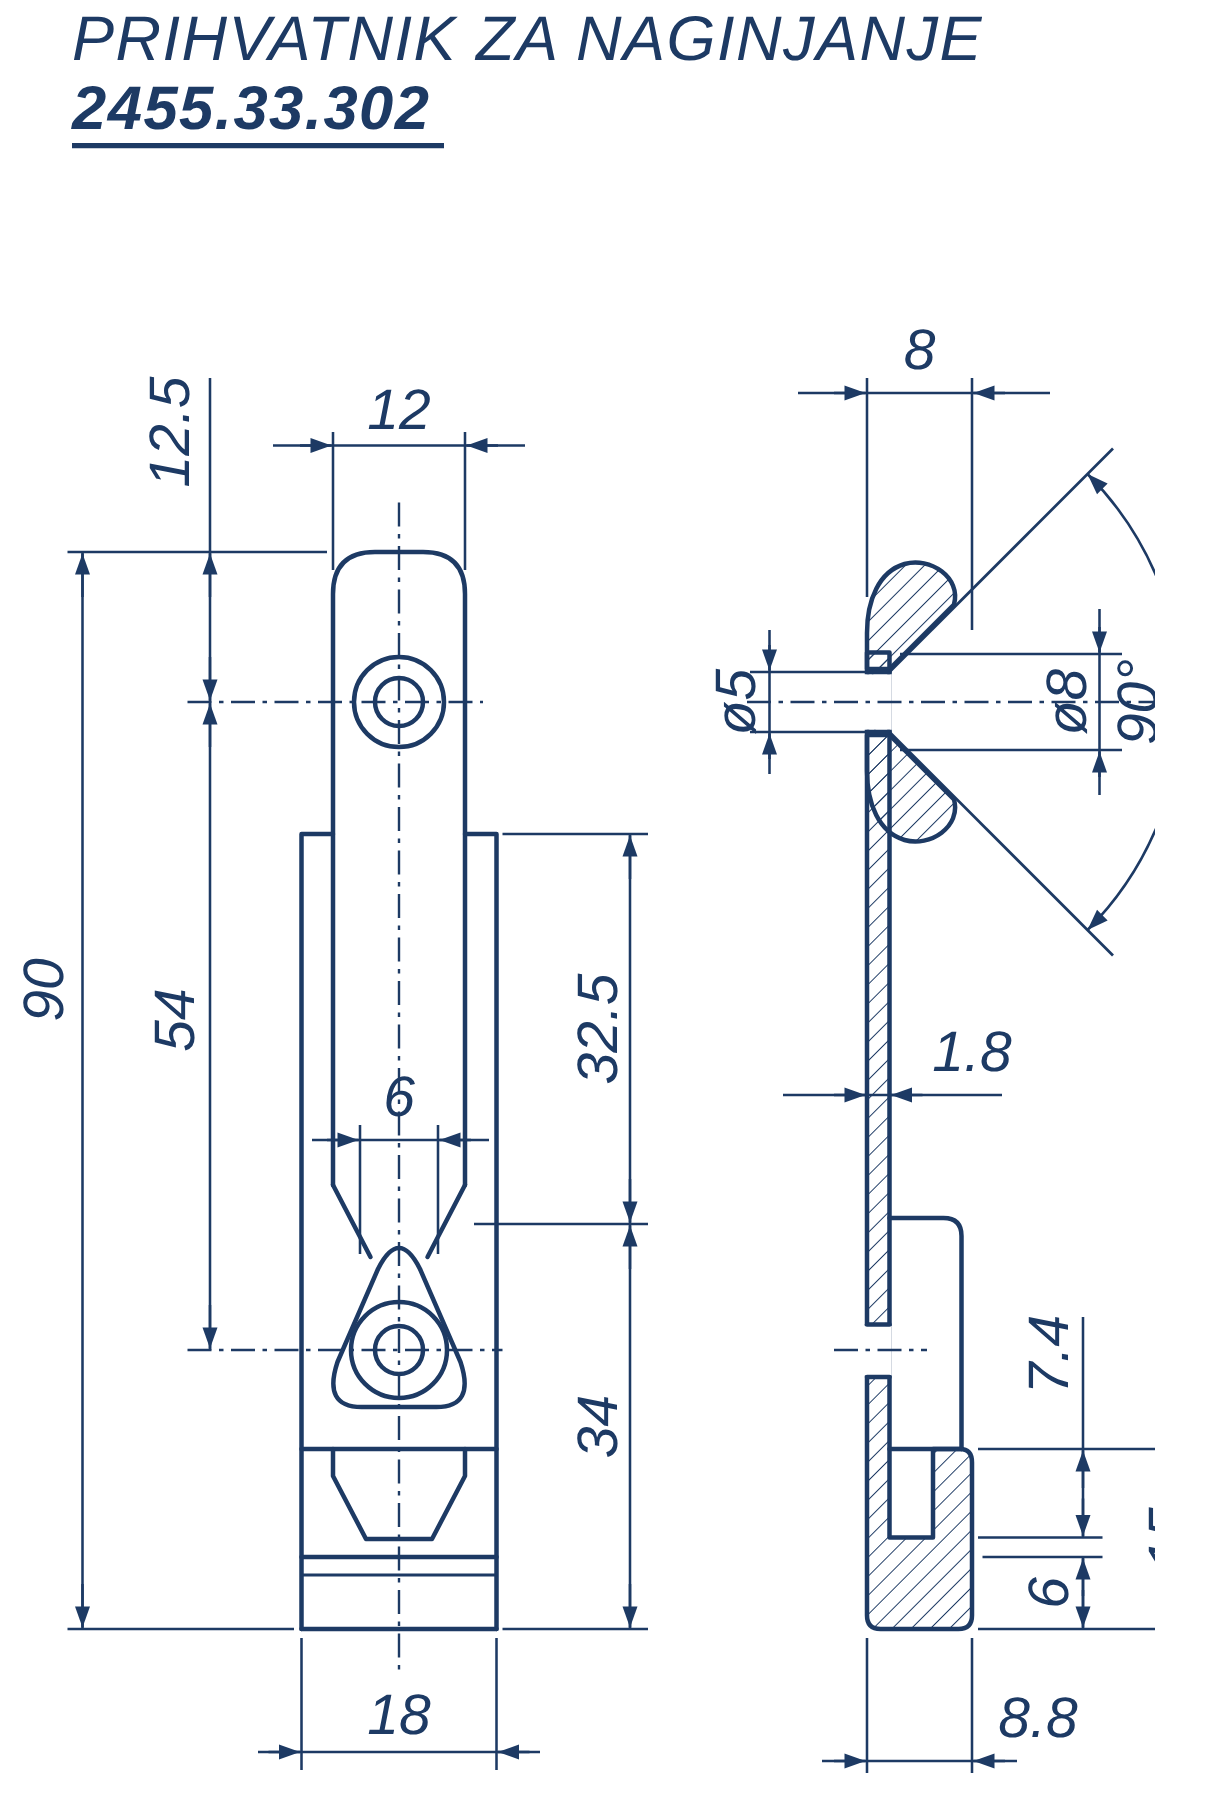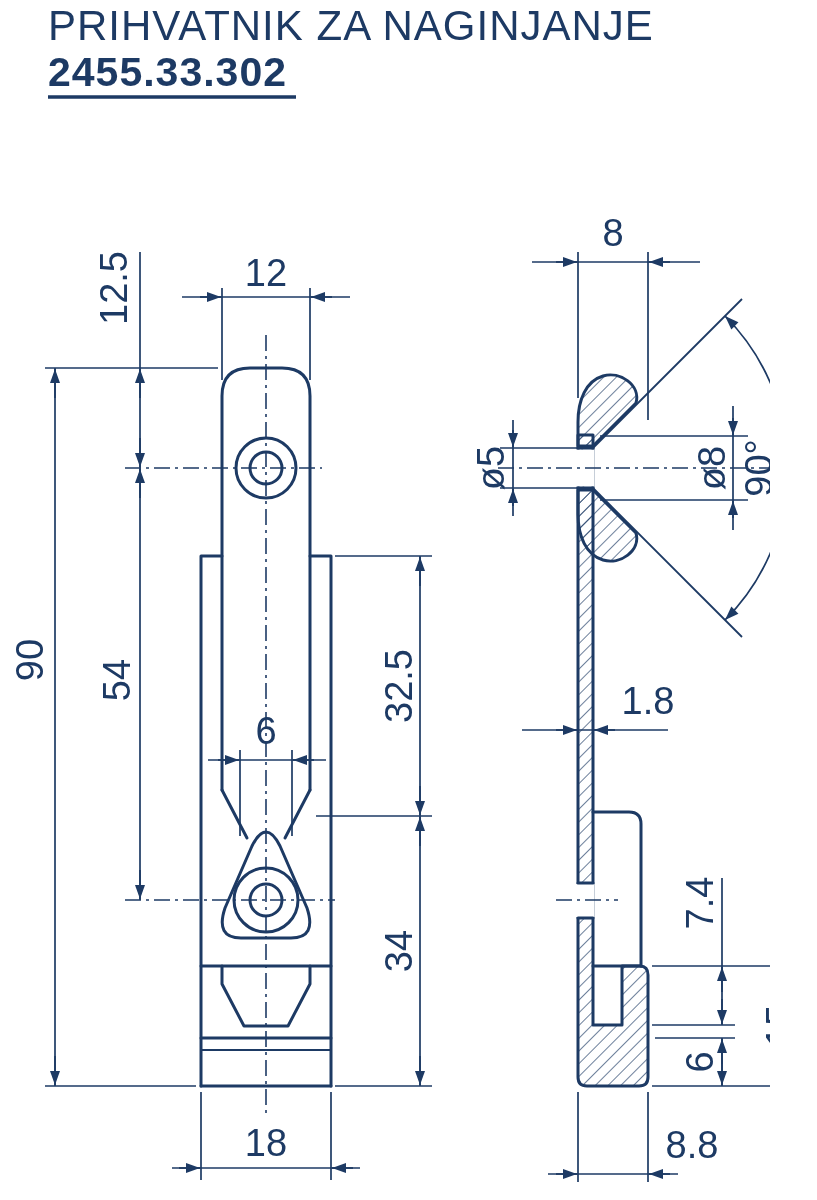--- a/index.html
+++ b/index.html
@@ -1,18 +1,18 @@
 <!DOCTYPE html>
 <html><head>
 <meta charset="utf-8">
 <style>
   :root{ --ink:#1d3a64; --paper:#ffffff; }
   html,body{margin:0;padding:0;background:var(--paper);}
   .stage{position:relative;width:770px;height:1200px;background:var(--paper);
-         font-family:"Liberation Sans", sans-serif;overflow:hidden;}
+         font-family:"Liberation Sans", sans-serif;overflow:hidden;font-style:italic;}
   svg{display:block;}
   .ol{stroke:var(--ink);stroke-width:3;fill:none;stroke-linejoin:round;stroke-linecap:round;}
   .ol2{stroke:var(--ink);stroke-width:2;fill:none;}
   .thin{stroke:var(--ink);stroke-width:1.7;fill:none;}
   .cone{stroke:var(--ink);stroke-width:1.8;fill:none;}
   .cl{stroke:var(--ink);stroke-width:1.6;fill:none;stroke-dasharray:16 5 3 5;}
   .hatched{stroke:var(--ink);stroke-width:3;fill:url(#hatch);stroke-linejoin:round;}
   .cover{fill:var(--paper);stroke:none;}
   .dimtxt{fill:var(--ink);font-size:38px;}
   .ttl{fill:var(--ink);font-size:42px;letter-spacing:1px;}

